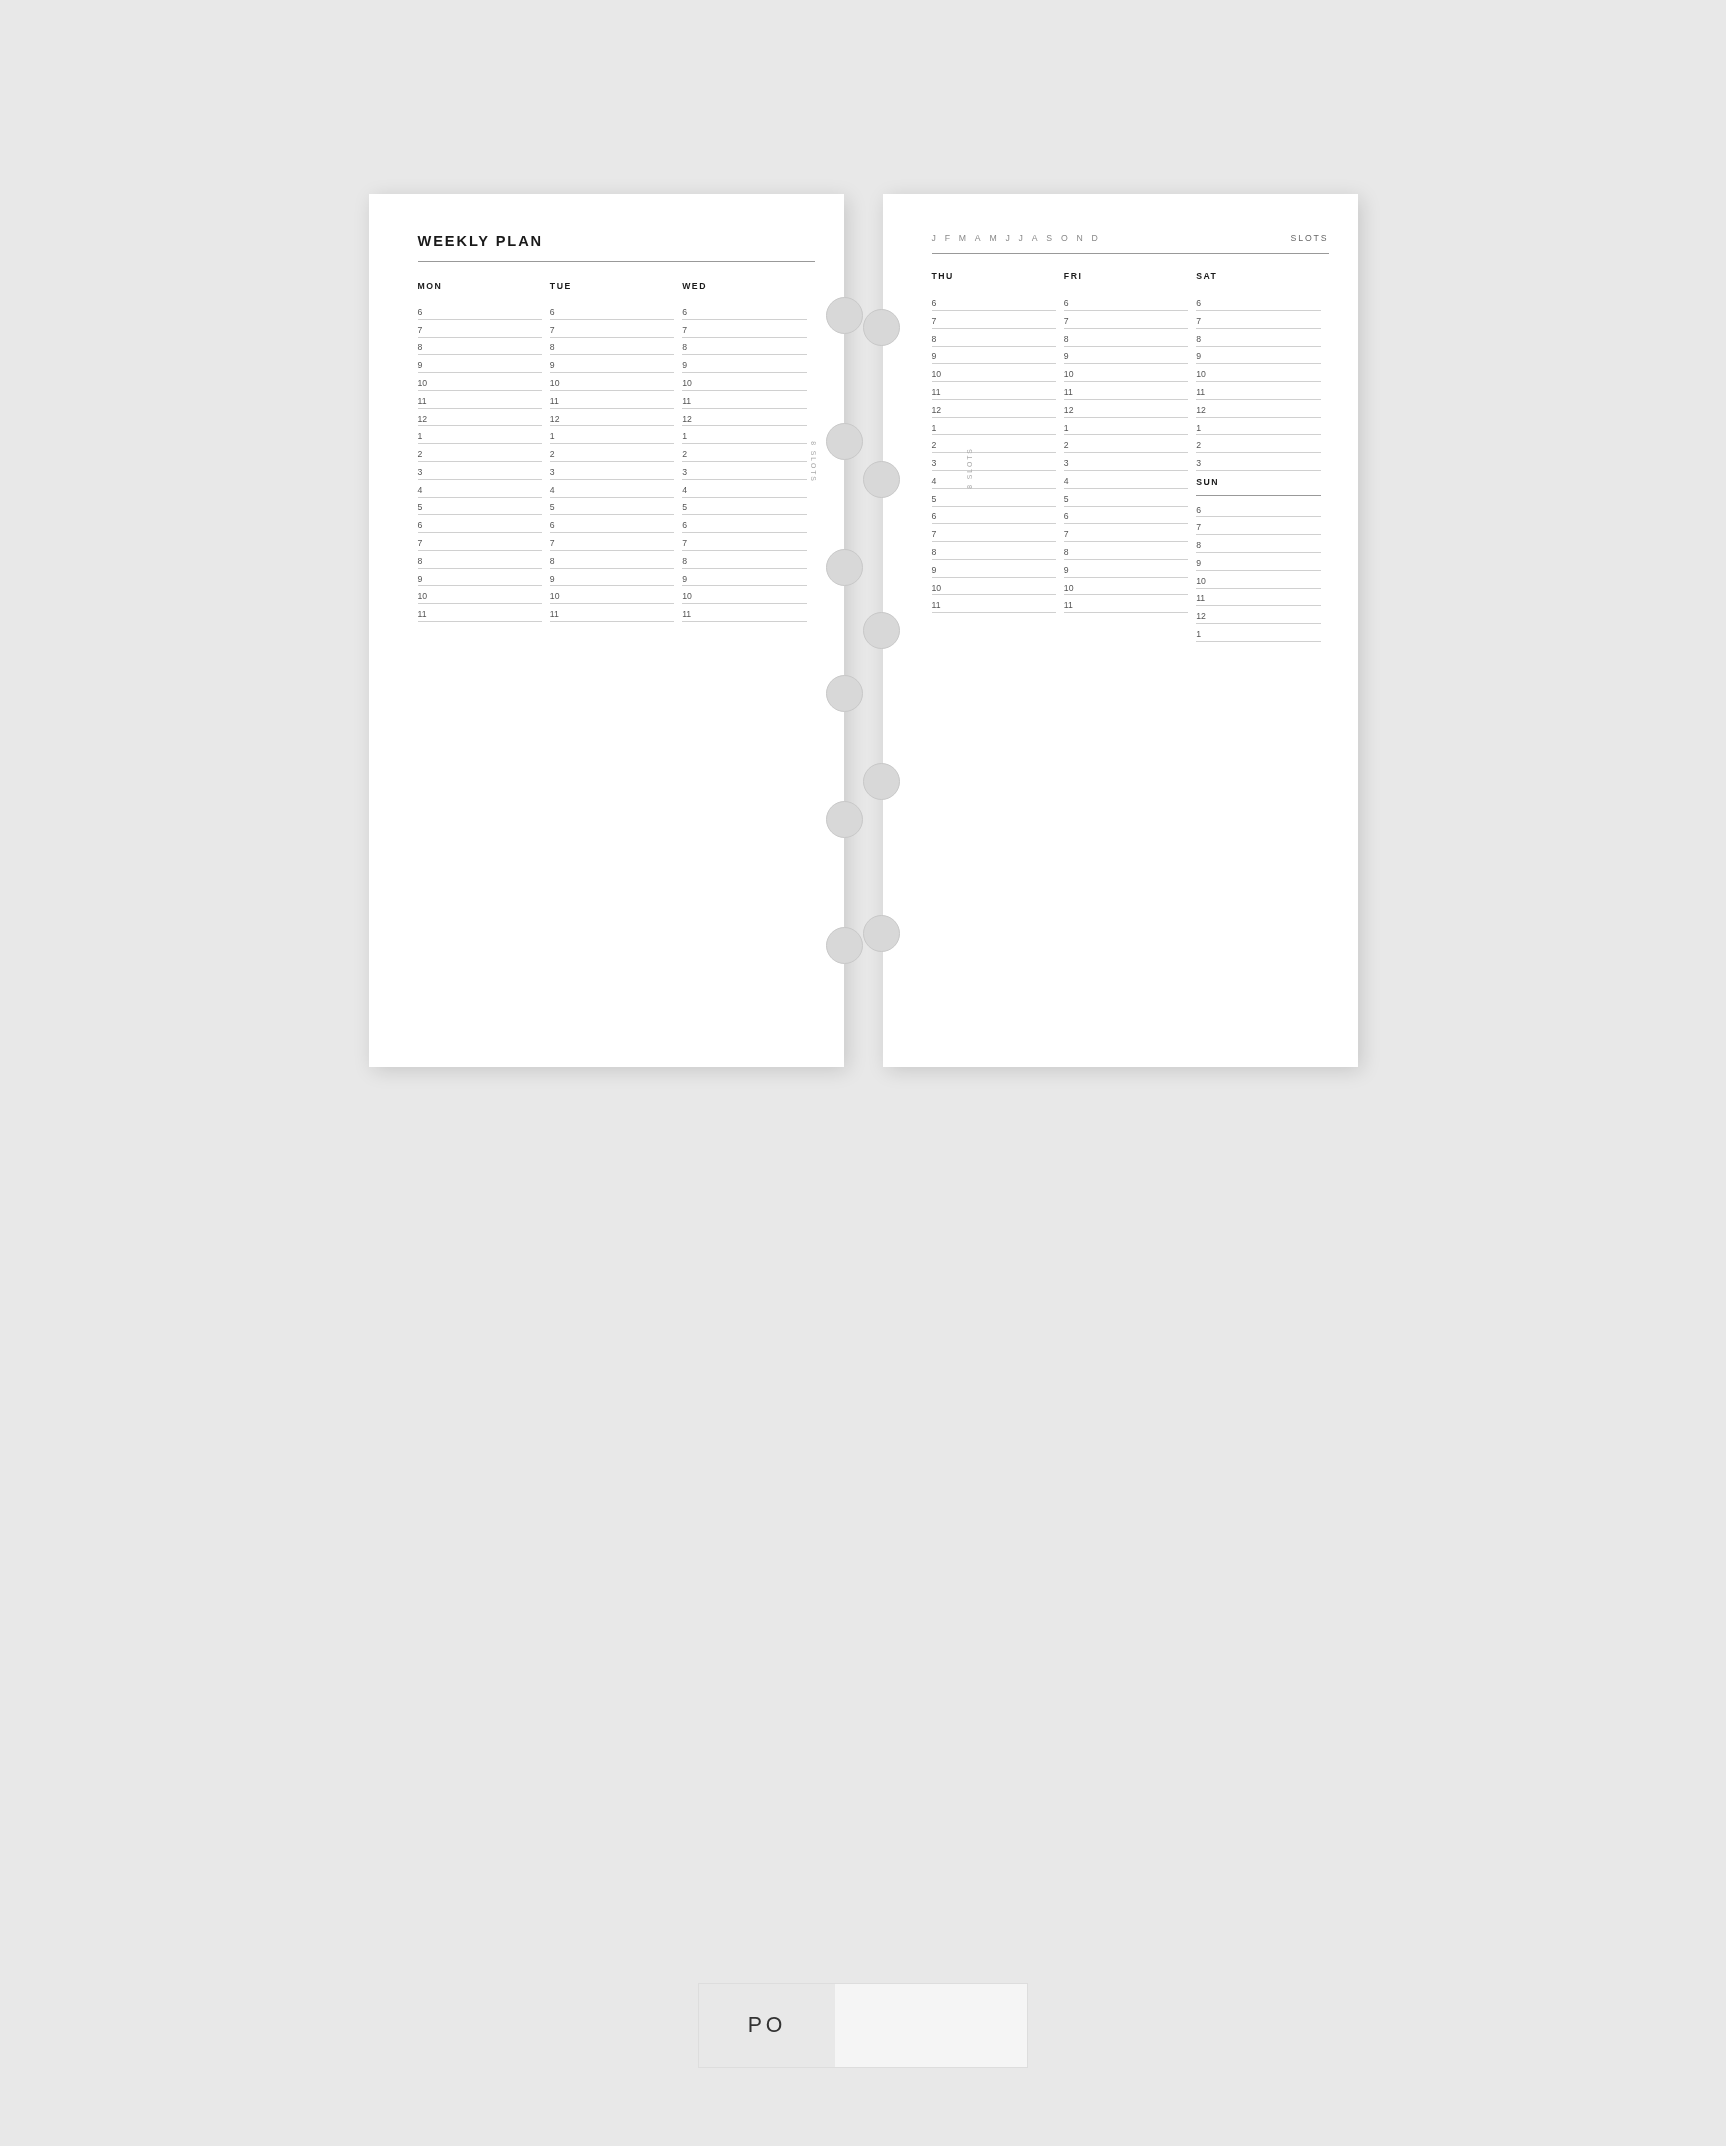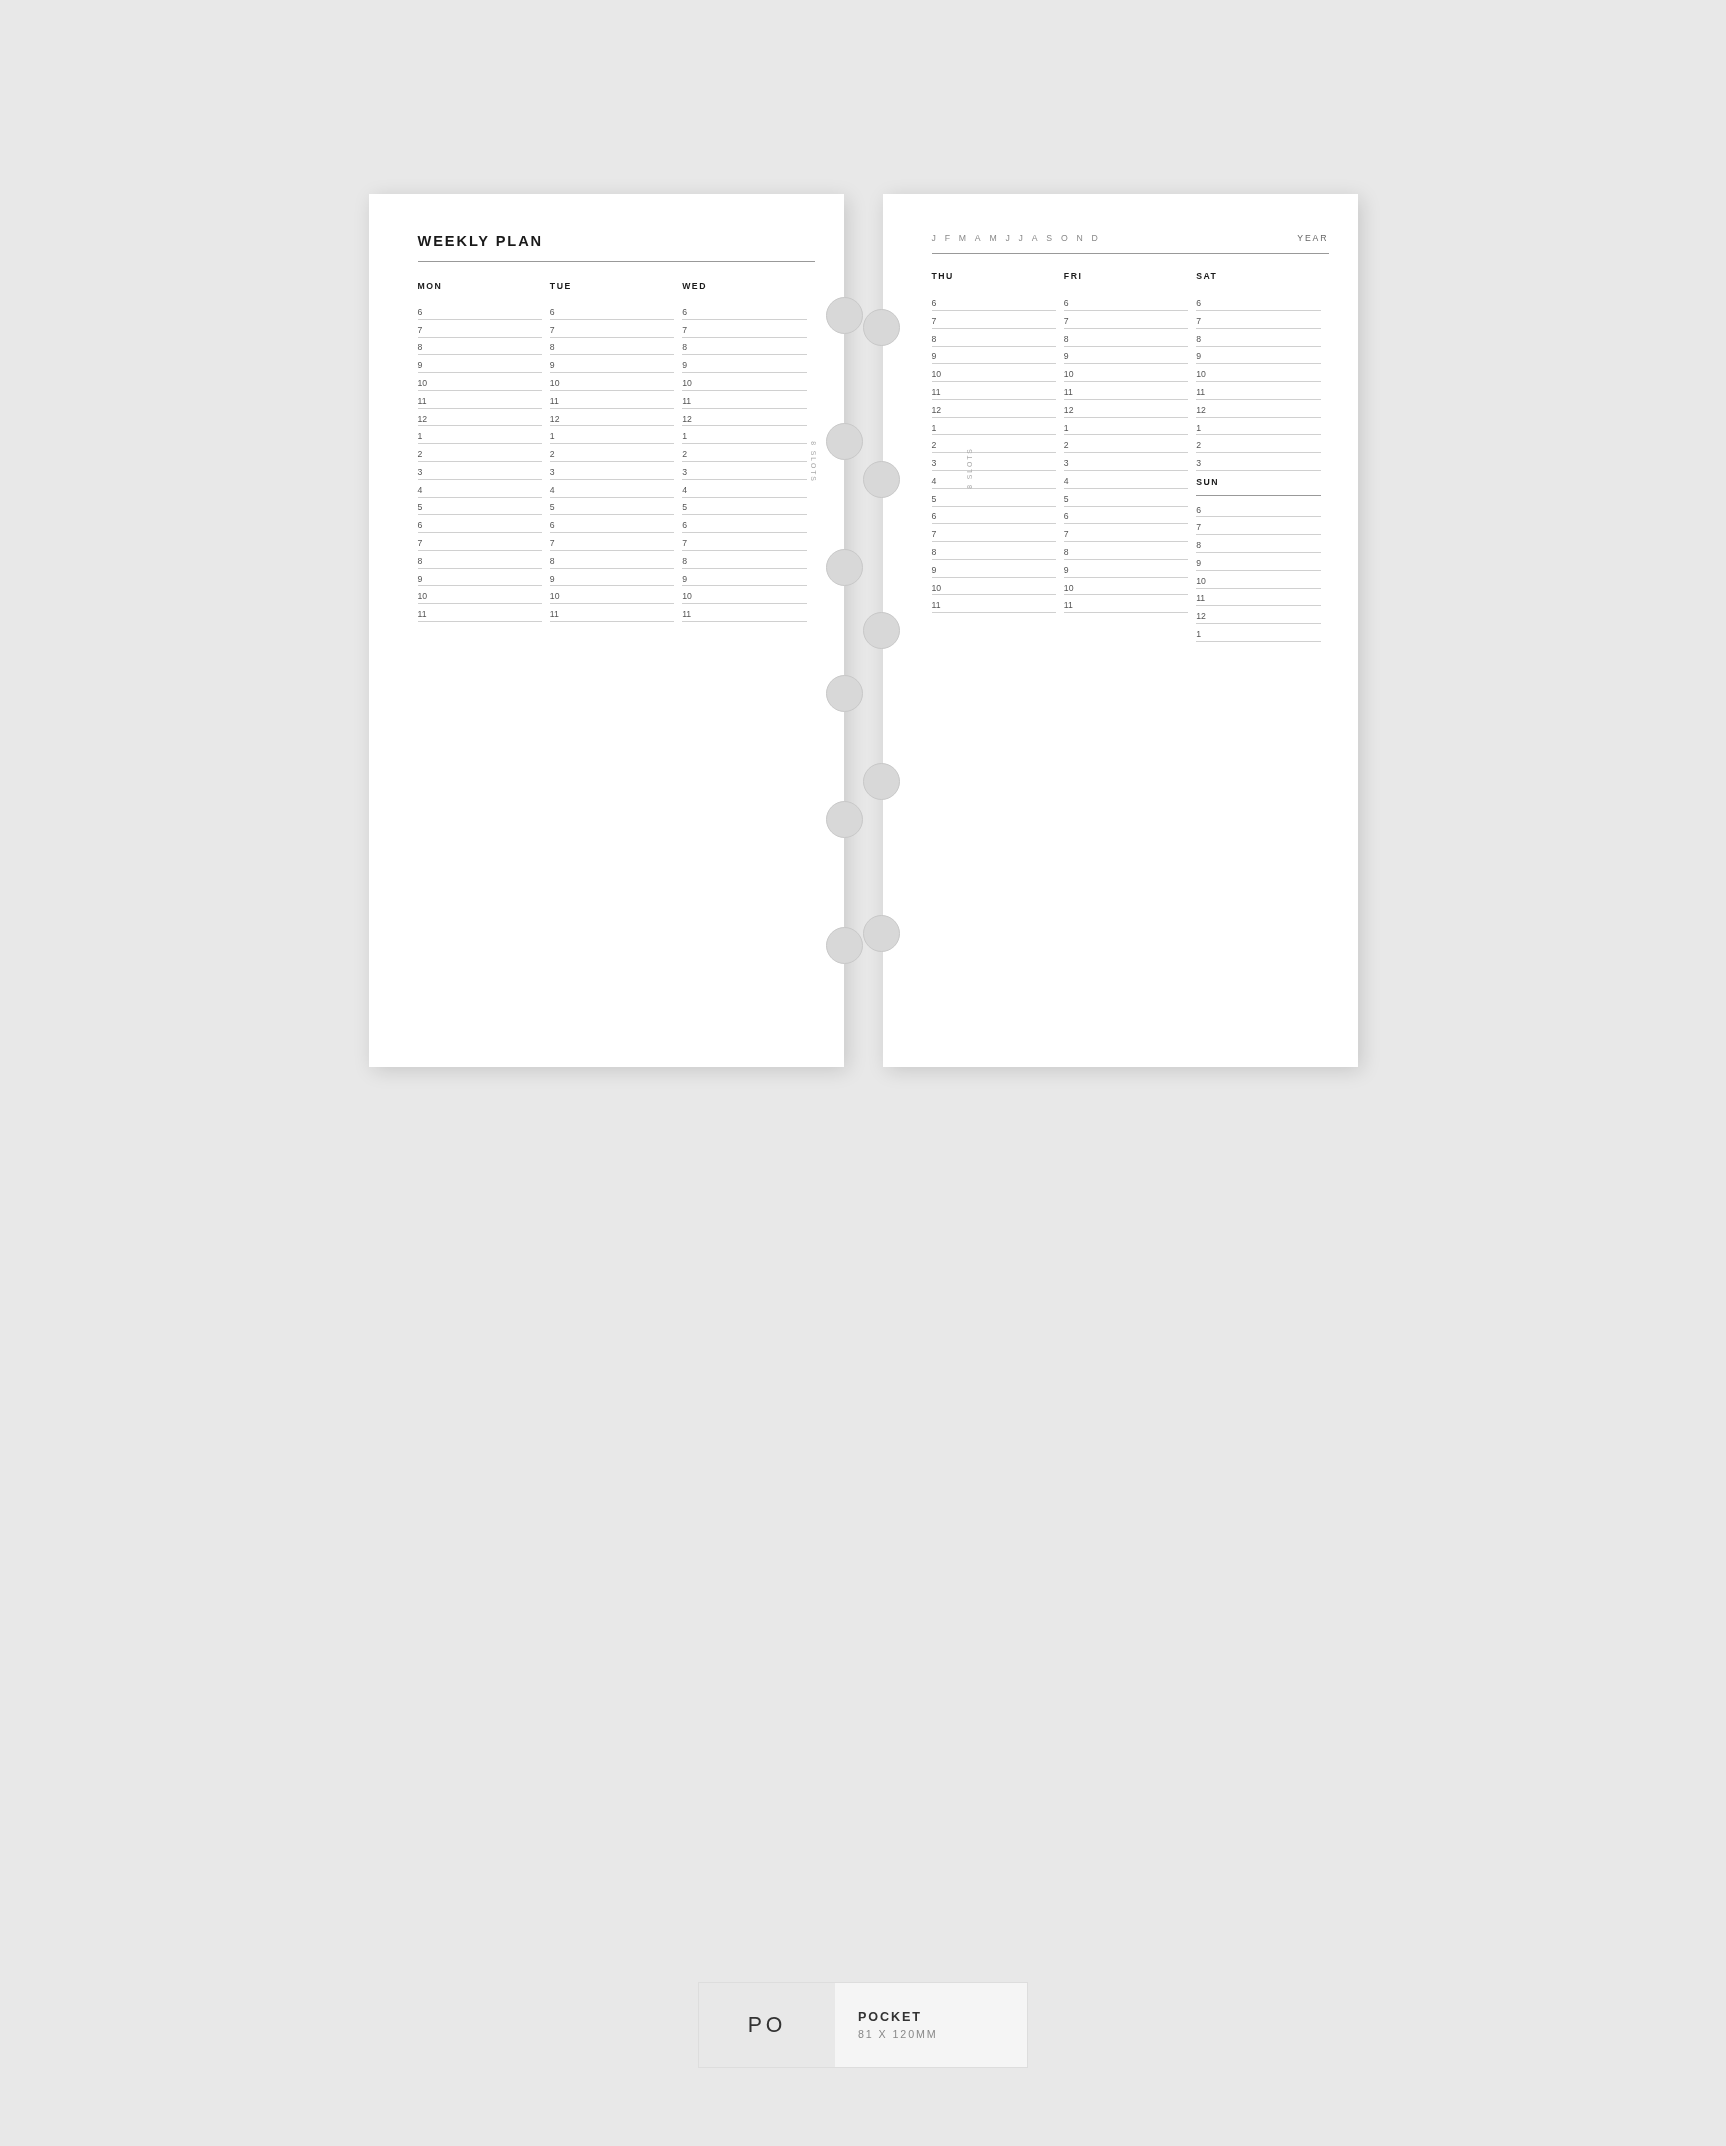--- a/index.html
+++ b/index.html
@@ -402,21 +402,21 @@
       <span class="month-letter">M</span>
       <span class="month-letter">A</span>
       <span class="month-letter">M</span>
       <span class="month-letter">J</span>
       <span class="month-letter">J</span>
       <span class="month-letter">A</span>
       <span class="month-letter">S</span>
       <span class="month-letter">O</span>
       <span class="month-letter">N</span>
       <span class="month-letter">D</span>
-      <span class="year-label">YEAR</span>
+      <span class="year-label">SLOTS</span>
     </div>
     <div class="month-underline"></div>
 
     <div class="right-day-headers">
       <div class="day-header">THU</div>
       <div class="day-header">FRI</div>
       <div class="day-header">SAT</div>
     </div>
 
     <div class="right-grid">
@@ -487,18 +487,14 @@
       </div>
     </div>
   </div>
 
 </div>
 
 <div class="bottom-section">
   <div class="bottom-left">
     <span class="po-text">PO</span>
   </div>
-  <div class="bottom-right">
-    <div class="pocket-label">POCKET</div>
-    <div class="size-label">81 X 120MM</div>
-  </div>
 </div>
 
 
 </body></html>

